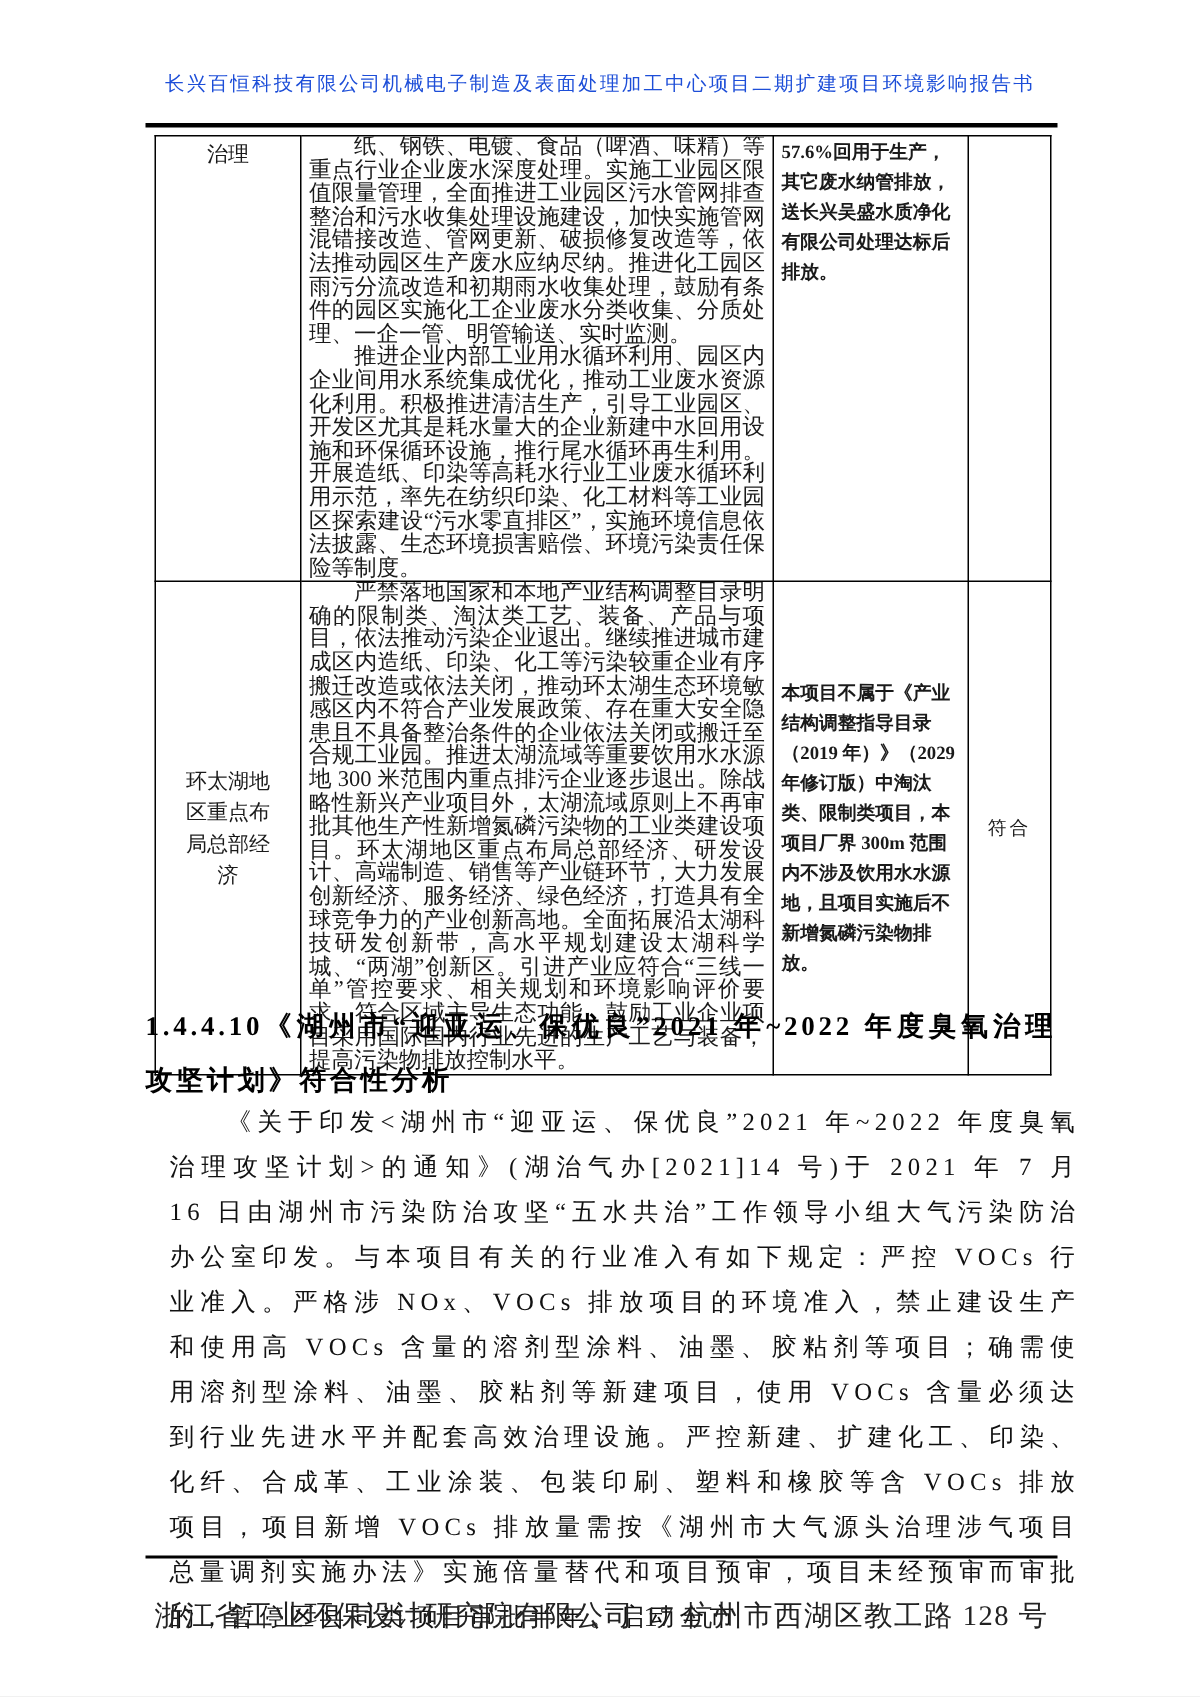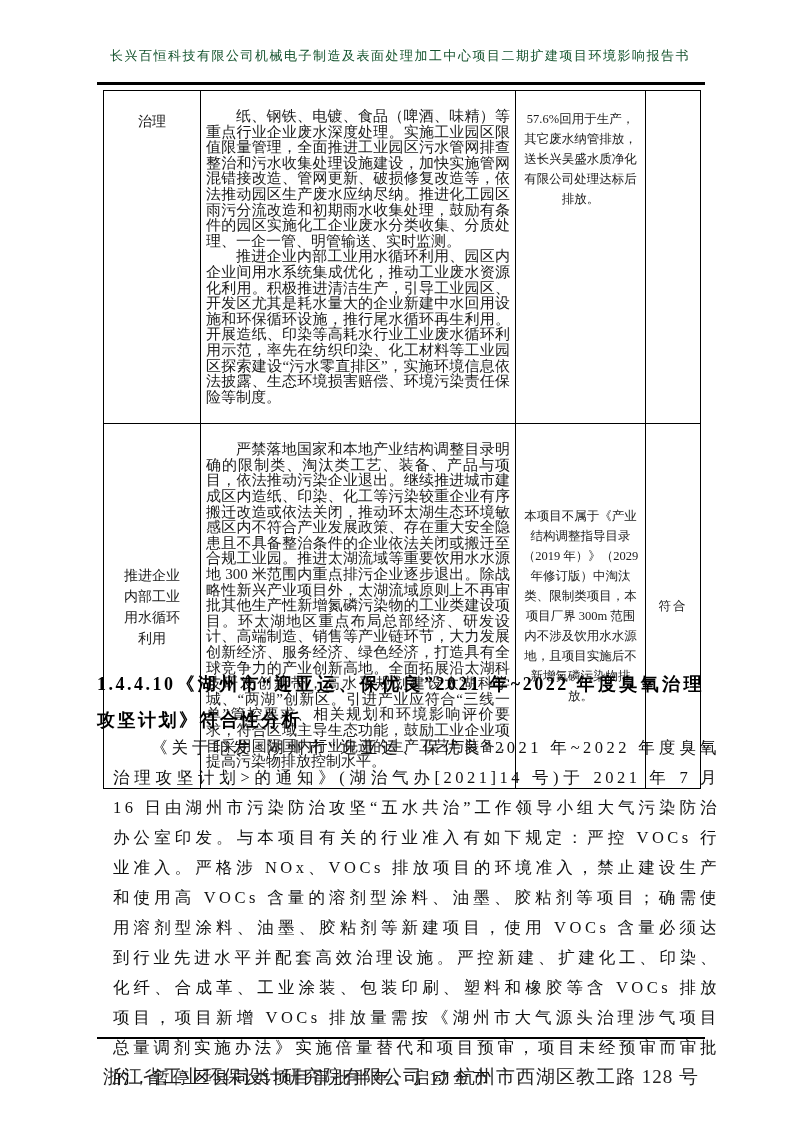--- a/index.html
+++ b/index.html
@@ -5,49 +5,49 @@
   html,body { margin:0; padding:0; background:#e8e8e8; }
   .page {
     position:relative; width:800px; height:1131px; margin:0 auto;
     background:#ffffff; overflow:hidden;
     font-family:"Liberation Serif","DejaVu Serif",serif;
     color:#1a1a1a;
   }
   
   .header-title {
     position:absolute; top:47px; left:0; width:800px;
-    text-align:center; font-size:13px; letter-spacing:1.5px; color:#14532d;
+    text-align:center; font-size:13px; letter-spacing:1.5px; color:#1d4ed8;
   }
   .header-rule {
     position:absolute; top:82px; left:97px; width:608px; height:3px; background:#000;
   }
   
   table.doc-table {
     position:absolute; top:90px; left:103px; width:597px;
     border-collapse:collapse; table-layout:fixed;
   }
   .doc-table td {
-    border:1.2px solid #000; vertical-align:middle; padding:18px 5px;
+    border:1.2px solid #000; vertical-align:middle; padding:0 5px;
     font-size:12.5px; overflow:hidden;
   }
   col.c1 { width:97px; } col.c2 { width:315px; } col.c3 { width:130px; } col.c4 { width:55px; }
   td.v-top { vertical-align:top; }
   .label-inner {
     width:4em; margin:2px auto 0 auto; text-align:center;
     font-size:14px; line-height:21px; word-break:break-all;
   }
   tr.row1 td { height:237px; }
   tr.row2 td { height:82px; }
   tr.row3 td { height:250px; }
   tr.row2 .label-inner { line-height:16.5px; margin-top:0; }
   .c-main p {
     margin:0; text-indent:2em; text-align:justify; text-justify:inter-ideograph;
     line-height:15.6px; font-size:15px;
   }
-  .c-status { text-align:center; line-height:20px; font-size:13px; }
+  .c-status { line-height:20px; font-size:13px;font-weight:bold; }
   tr.row2 .c-status { line-height:16.2px; }
   .c-conf { text-align:center; font-size:14px; letter-spacing:2px; }
   
   .section-heading {
     position:absolute; top:666px; left:97px; width:607px;
     font-weight:bold; font-size:18px; line-height:36px; letter-spacing:2.5px;
     text-align:justify; text-justify:inter-ideograph; color:#000;
   }
   .body-para {
     position:absolute; top:733px; left:113px; width:607px; margin:0;
@@ -86,21 +86,21 @@
         </td>
         <td class="c-main v-top">
           <p>纸、钢铁、电镀、食品（啤酒、味精）等重点行业企业废水深度处理。实施工业园区限值限量管理，全面推进工业园区污水管网排查整治和污水收集处理设施建设，加快实施管网混错接改造、管网更新、破损修复改造等，依法推动园区生产废水应纳尽纳。推进化工园区雨污分流改造和初期雨水收集处理，鼓励有条件的园区实施化工企业废水分类收集、分质处理、一企一管、明管输送、实时监测。</p>
           <p>推进企业内部工业用水循环利用、园区内企业间用水系统集成优化，推动工业废水资源化利用。积极推进清洁生产，引导工业园区、开发区尤其是耗水量大的企业新建中水回用设施和环保循环设施，推行尾水循环再生利用。开展造纸、印染等高耗水行业工业废水循环利用示范，率先在纺织印染、化工材料等工业园区探索建设“污水零直排区”，实施环境信息依法披露、生态环境损害赔偿、环境污染责任保险等制度。</p>
         </td>
         <td class="c-status v-top">57.6%回用于生产，其它废水纳管排放，送长兴吴盛水质净化有限公司处理达标后排放。</td>
         <td class="c-conf"></td>
       </tr>
       <tr class="row3">
         <td>
-          <div class="label-inner">推进企业内部工业用水循环利用</div>
+          <div class="label-inner">环太湖地区重点布局总部经济</div>
         </td>
         <td class="c-main">
           <p>严禁落地国家和本地产业结构调整目录明确的限制类、淘汰类工艺、装备、产品与项目，依法推动污染企业退出。继续推进城市建成区内造纸、印染、化工等污染较重企业有序搬迁改造或依法关闭，推动环太湖生态环境敏感区内不符合产业发展政策、存在重大安全隐患且不具备整治条件的企业依法关闭或搬迁至合规工业园。推进太湖流域等重要饮用水水源地 300 米范围内重点排污企业逐步退出。除战略性新兴产业项目外，太湖流域原则上不再审批其他生产性新增氮磷污染物的工业类建设项目。环太湖地区重点布局总部经济、研发设计、高端制造、销售等产业链环节，大力发展创新经济、服务经济、绿色经济，打造具有全球竞争力的产业创新高地。全面拓展沿太湖科技研发创新带，高水平规划建设太湖科学城、“两湖”创新区。引进产业应符合“三线一单”管控要求、相关规划和环境影响评价要求，符合区域主导生态功能，鼓励工业企业项目采用国际国内行业先进的生产工艺与装备，提高污染物排放控制水平。</p>
         </td>
         <td class="c-status">本项目不属于《产业结构调整指导目录（2019 年）》（2029 年修订版）中淘汰类、限制类项目，本项目厂界 300m 范围内不涉及饮用水水源地，且项目实施后不新增氮磷污染物排放。</td>
         <td class="c-conf">符合</td>
       </tr>
     </tbody>
   </table>
 

